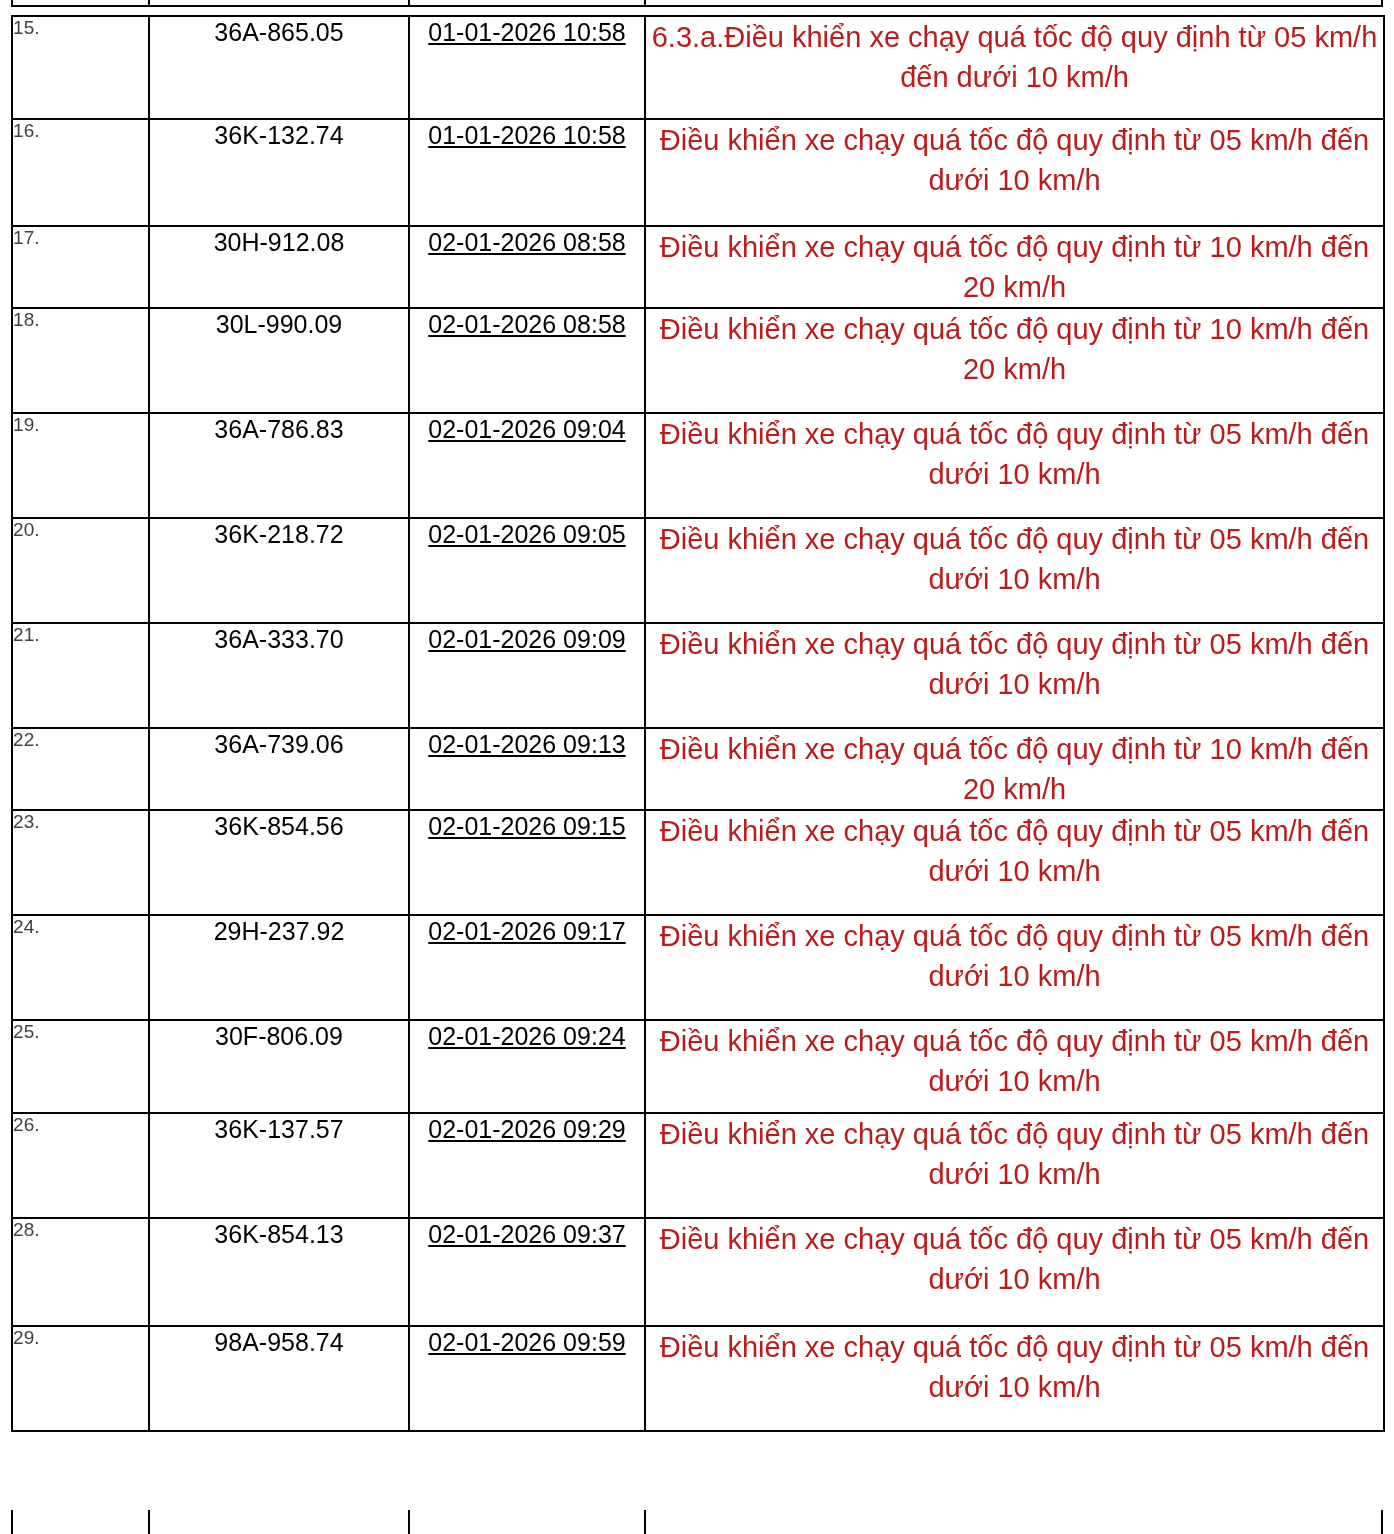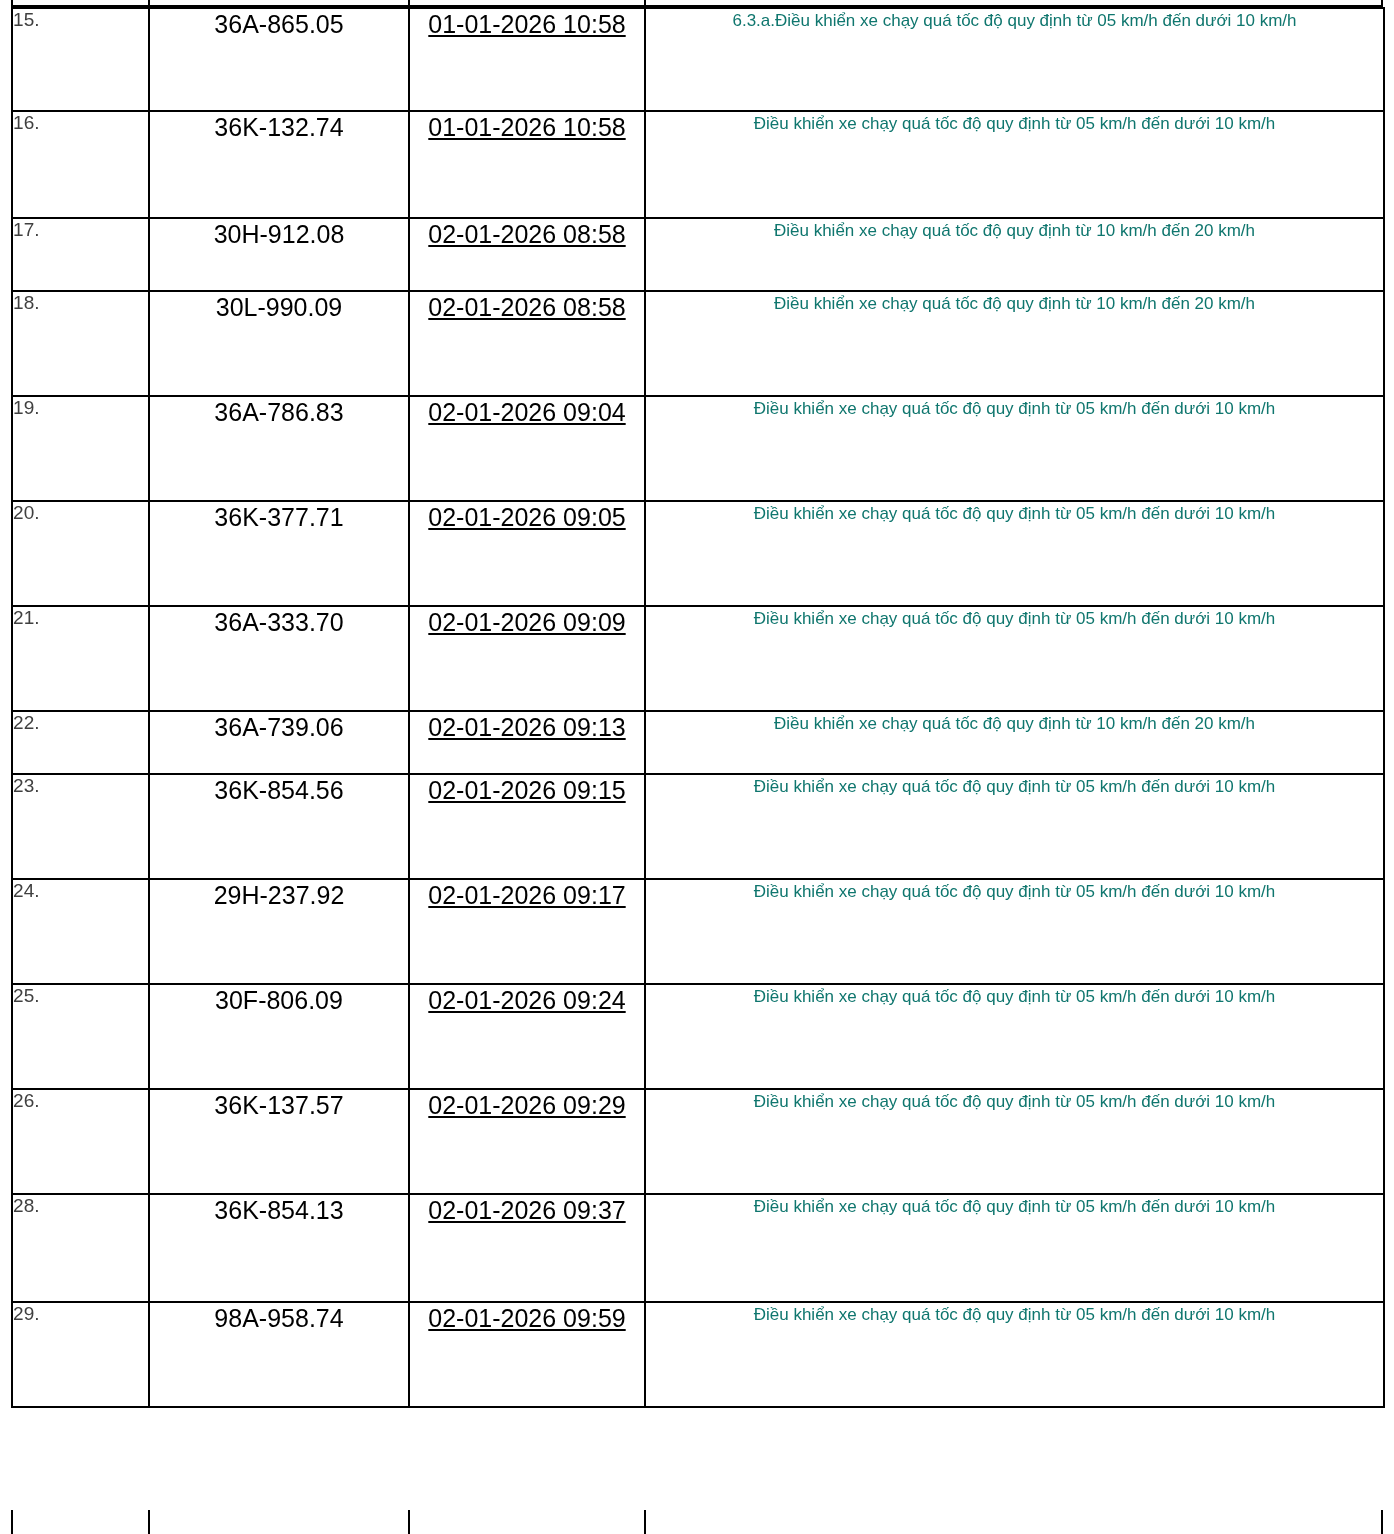--- a/index.html
+++ b/index.html
@@ -35,21 +35,21 @@
     border-bottom: 2px solid #000;
     display: flex;
   }
   .top-stub .s1 { width: 137px; border-right: 2px solid #000; box-sizing: border-box; }
   .top-stub .s2 { width: 260px; border-right: 2px solid #000; box-sizing: border-box; }
   .top-stub .s3 { width: 236px; border-right: 2px solid #000; box-sizing: border-box; }
   .top-stub .s4 { flex: 1; }
 
   table.violations {
     position: absolute;
-    top: 7px;
+    top: 15px;
     left: 11px;
     width: 1372px;
     border-collapse: collapse;
     table-layout: fixed;
   }
 
   table.violations td {
     border: 2px solid #000;
     box-sizing: border-box;
     vertical-align: top;
@@ -82,22 +82,22 @@
   .cell-time {
     font-size: 25px;
     color: #000000;
     text-align: center;
     padding: 8px 2px 0 2px;
     line-height: 1.25;
     text-decoration: underline;
   }
 
   .cell-desc {
-    font-size: 17px;
-    color: #0f766e;
+    font-size: 29px;
+    color: #b91c1c;
     text-align: center;
     padding: 8px 6px 0 6px;
     line-height: 1.38;
   }
 
   
   .bottom-stub {
     position: absolute;
     left: 11px;
     width: 1372px;
@@ -156,21 +156,21 @@
           <td class="cell-desc">Điều khiển xe chạy quá tốc độ quy định từ 10 km/h đến 20 km/h</td>
         </tr>
         <tr style="height: 105px;">
           <td class="cell-index">19.</td>
           <td class="cell-plate">36A-786.83</td>
           <td class="cell-time">02-01-2026 09:04</td>
           <td class="cell-desc">Điều khiển xe chạy quá tốc độ quy định từ 05 km/h đến dưới 10 km/h</td>
         </tr>
         <tr style="height: 105px;">
           <td class="cell-index">20.</td>
-          <td class="cell-plate">36K-377.71</td>
+          <td class="cell-plate">36K-218.72</td>
           <td class="cell-time">02-01-2026 09:05</td>
           <td class="cell-desc">Điều khiển xe chạy quá tốc độ quy định từ 05 km/h đến dưới 10 km/h</td>
         </tr>
         <tr style="height: 105px;">
           <td class="cell-index">21.</td>
           <td class="cell-plate">36A-333.70</td>
           <td class="cell-time">02-01-2026 09:09</td>
           <td class="cell-desc">Điều khiển xe chạy quá tốc độ quy định từ 05 km/h đến dưới 10 km/h</td>
         </tr>
         <tr style="height: 63px;">
@@ -184,21 +184,21 @@
           <td class="cell-plate">36K-854.56</td>
           <td class="cell-time">02-01-2026 09:15</td>
           <td class="cell-desc">Điều khiển xe chạy quá tốc độ quy định từ 05 km/h đến dưới 10 km/h</td>
         </tr>
         <tr style="height: 105px;">
           <td class="cell-index">24.</td>
           <td class="cell-plate">29H-237.92</td>
           <td class="cell-time">02-01-2026 09:17</td>
           <td class="cell-desc">Điều khiển xe chạy quá tốc độ quy định từ 05 km/h đến dưới 10 km/h</td>
         </tr>
-        <tr style="height: 105px;">
+        <tr style="height: 93px;">
           <td class="cell-index">25.</td>
           <td class="cell-plate">30F-806.09</td>
           <td class="cell-time">02-01-2026 09:24</td>
           <td class="cell-desc">Điều khiển xe chạy quá tốc độ quy định từ 05 km/h đến dưới 10 km/h</td>
         </tr>
         <tr style="height: 105px;">
           <td class="cell-index">26.</td>
           <td class="cell-plate">36K-137.57</td>
           <td class="cell-time">02-01-2026 09:29</td>
           <td class="cell-desc">Điều khiển xe chạy quá tốc độ quy định từ 05 km/h đến dưới 10 km/h</td>

